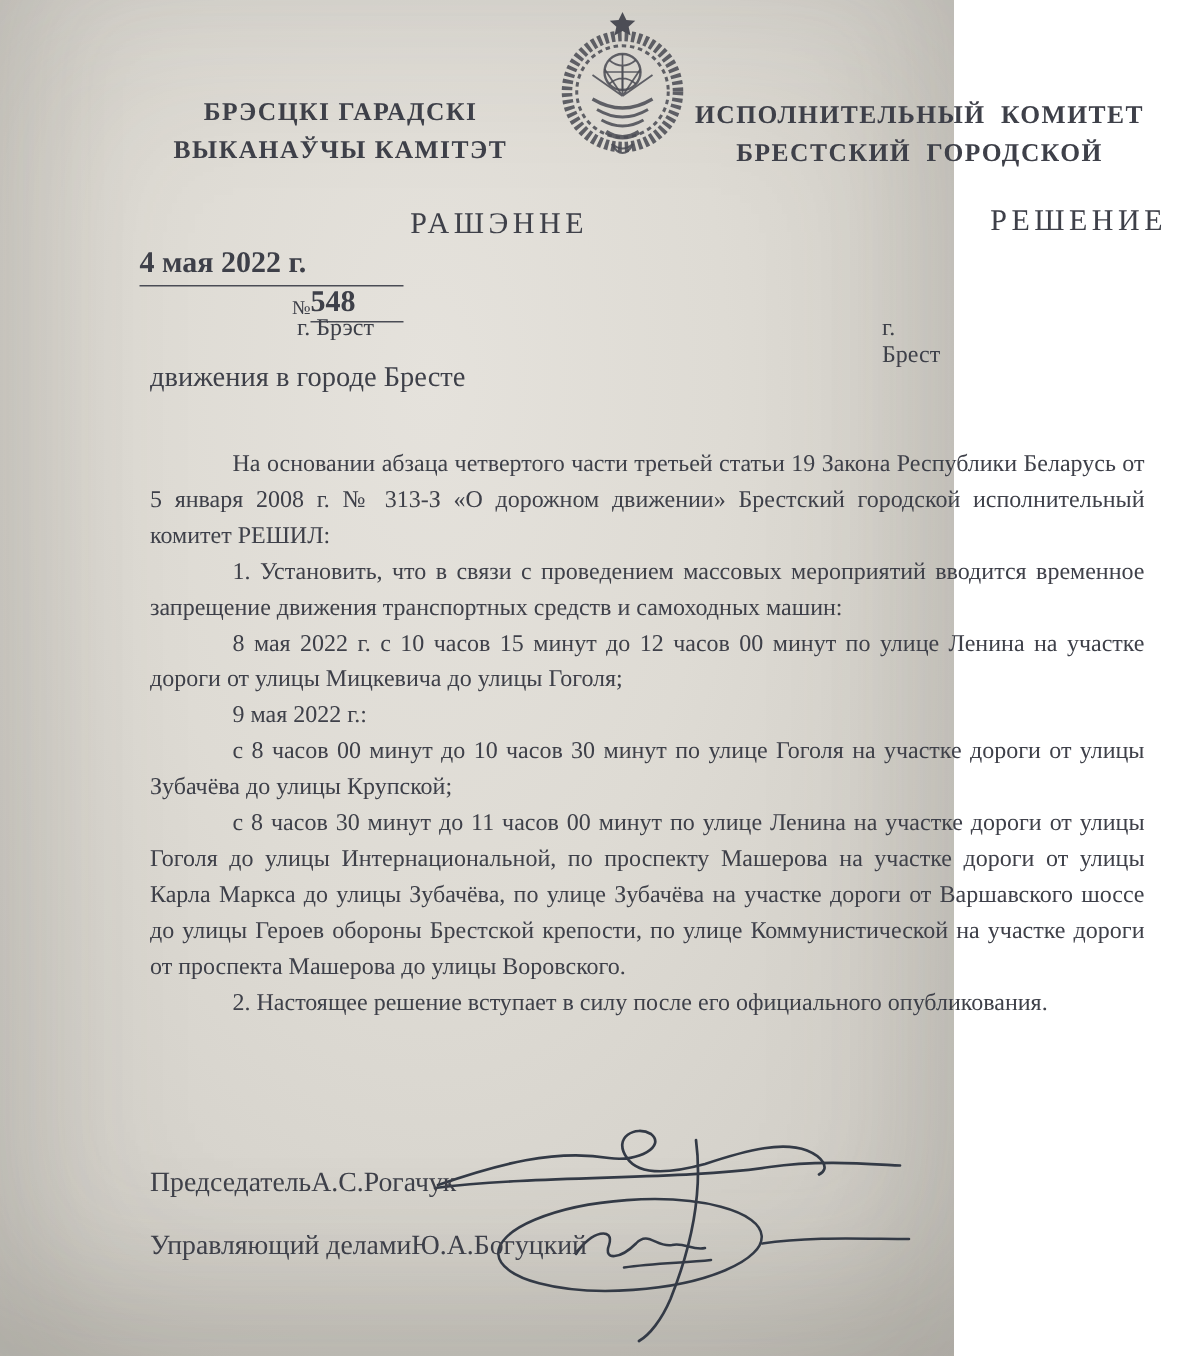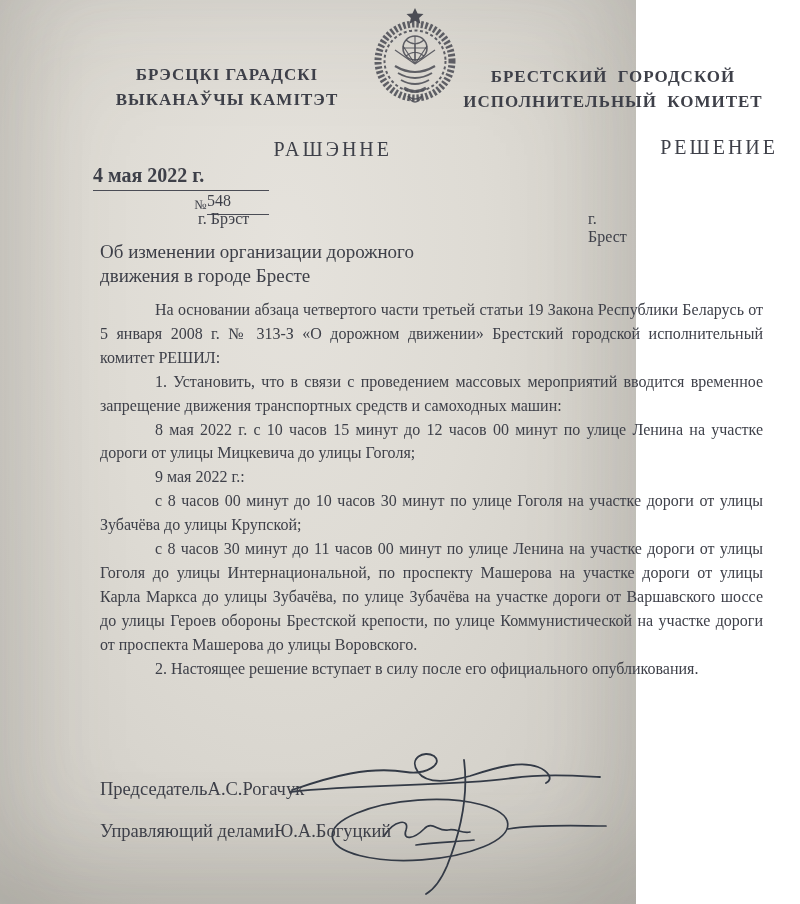--- a/index.html
+++ b/index.html
@@ -20,21 +20,21 @@
   .doctype-left{left:62px;top:138px;}
   .doctype-right{left:448px;top:136px;}
   .city{font-size:16px;}
   .city-left{left:198px;top:210px;}
   .city-right{left:588px;top:210px;}
   
   .date-row{left:93px;top:164px;display:flex;align-items:flex-end;flex-direction:column;}
   .date-cell{width:176px;border-bottom:1.5px solid #4a4c55;font-weight:bold;font-size:20px;padding-bottom:3px;}
   .num-cell{margin-left:6px;display:flex;align-items:flex-end;}
   .num-sign{font-size:13px;padding-bottom:2px;}
-  .num-val{width:62px;border-bottom:1.5px solid #4a4c55;font-weight:normal;font-size:16px;padding-bottom:3px;line-height:20px;}
+  .num-val{width:62px;border-bottom:1.5px solid #4a4c55;font-weight:bold;font-size:20px;padding-bottom:3px;line-height:20px;}
   
   .subject{left:100px;top:240px;width:460px;font-size:19px;line-height:24px;}
   .bodytext{left:100px;top:298px;width:663px;font-size:16px;line-height:23.9px;text-align:justify;}
   .bodytext p{margin:0;text-indent:55px;}
   
   .sig-row{left:100px;width:625px;display:flex;justify-content:flex-start;font-size:18.5px;}
   .sig-row-1{top:779px;}
   .sig-row-2{top:821px;}
   .emblem{left:368px;top:6px;width:94px;height:102px;}
   .sig-art{left:268px;top:746px;width:364px;height:158px;}
@@ -62,40 +62,39 @@
       </g>
     </svg>
   </div>
 
   <div class="abs org org-left">
     <div>БРЭСЦКІ ГАРАДСКІ</div>
     <div>ВЫКАНАЎЧЫ КАМІТЭТ</div>
   </div>
 
   <div class="abs org org-right">
+    <div>ИСПОЛНИТЕЛЬНЫЙ КОМИТЕТ</div>
     <div>БРЕСТСКИЙ ГОРОДСКОЙ</div>
-    <div>ИСПОЛНИТЕЛЬНЫЙ КОМИТЕТ</div>
   </div>
 
   <div class="abs doctype doctype-left">РАШЭННЕ</div>
   <div class="abs doctype doctype-right">РЕШЕНИЕ</div>
 
   <div class="abs date-row">
     <div class="date-cell">4 мая 2022 г.</div>
     <div class="num-cell">
       <span class="num-sign">№</span>
       <span class="num-val">548</span>
     </div>
   </div>
 
   <div class="abs city city-left">г. Брэст</div>
   <div class="abs city city-right">г. Брест</div>
 
   <div class="abs subject">
-    <div>Об изменении организации дорожного</div>
     <div>движения в городе Бресте</div>
   </div>
 
   <div class="abs bodytext">
     <p>На основании абзаца четвертого части третьей статьи 19 Закона Республики Беларусь от 5 января 2008 г. № 313-З «О дорожном движении» Брестский городской исполнительный комитет РЕШИЛ:</p>
     <p>1. Установить, что в связи с проведением массовых мероприятий вводится временное запрещение движения транспортных средств и самоходных машин:</p>
     <p>8 мая 2022 г. с 10 часов 15 минут до 12 часов 00 минут по улице Ленина на участке дороги от улицы Мицкевича до улицы Гоголя;</p>
     <p>9 мая 2022 г.:</p>
     <p>с 8 часов 00 минут до 10 часов 30 минут по улице Гоголя на участке дороги от улицы Зубачёва до улицы Крупской;</p>
     <p>с 8 часов 30 минут до 11 часов 00 минут по улице Ленина на участке дороги от улицы Гоголя до улицы Интернациональной, по проспекту Машерова на участке дороги от улицы Карла Маркса до улицы Зубачёва, по улице Зубачёва на участке дороги от Варшавского шоссе до улицы Героев обороны Брестской крепости, по улице Коммунистической на участке дороги от проспекта Машерова до улицы Воровского.</p>

